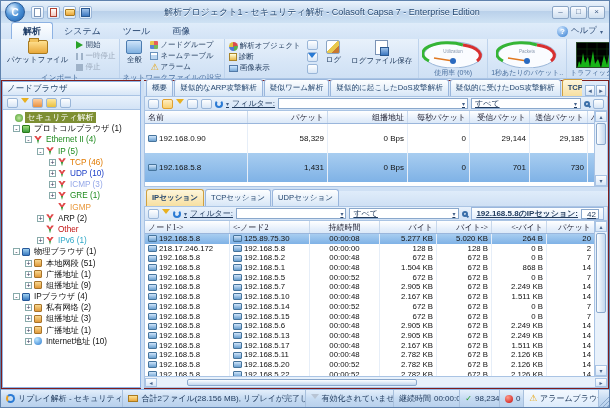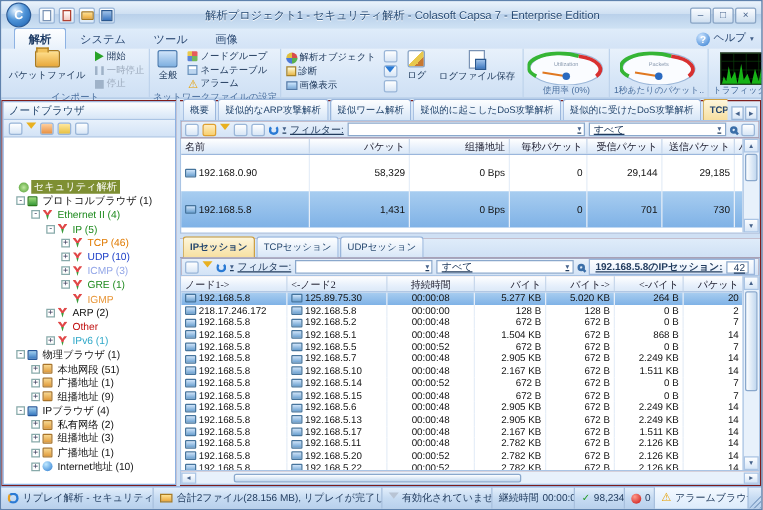--- a/index.html
+++ b/index.html
@@ -54,21 +54,21 @@
   .wcap{height:10px;font-size:7px;color:#4a6f9e;line-height:10px;white-space:nowrap;max-width:72px;overflow:hidden;}
   .trafficbox{width:58px;height:26px;background:#000;position:relative;overflow:hidden;border:1px solid #2a4a2a;}
   
   .main{position:absolute;top:79px;left:0;right:0;bottom:18px;display:flex;background:#7f1d1d;}
   .sidebar{width:139px;display:flex;flex-direction:column;border:1px solid #8db2e3;background:#fff;margin:1px 0 1px 1px;}
   .sb-title{height:14px;background:linear-gradient(#fdfeff,#d7e6f7);border-bottom:1px solid #aac4e4;font-size:8.5px;color:#24466e;padding:1px 4px;}
   .sb-tools{height:14px;background:linear-gradient(#e8f1fb,#d3e3f6);border-bottom:1px solid #aac4e4;display:flex;align-items:center;gap:3px;padding:0 4px;}
   .sbt{width:11px;height:10px;border:1px solid #9ab6d8;border-radius:2px;background:linear-gradient(#fff,#d8e6f6);}
   .tree{flex:1;overflow:hidden;padding-top:2px;}
   .tree-row{height:11.2px;display:flex;align-items:center;gap:2px;font-size:8.2px;color:#111;white-space:nowrap;}
-  .tree-row[data-lv="0"]{padding-left:3px;margin-top:32px;}
+  .tree-row[data-lv="0"]{padding-left:3px;}
   .tree-row[data-lv="1"]{padding-left:10px;}
   .tree-row[data-lv="2"]{padding-left:22px;}
   .tree-row[data-lv="3"]{padding-left:34px;}
   .tree-row[data-lv="4"]{padding-left:46px;}
   .tree-row .sel-label{padding:0 2px;}
   .tree-row.sel .sel-label{background:#7e8f33;color:#fff;}
   .exp{width:7px;height:7px;border:1px solid #8aa;background:#fff;font-size:7px;line-height:5px;text-align:center;color:#335;flex:none;}
   .exp:empty{visibility:hidden;}
   .nodeicon{width:8px;height:8px;flex:none;border-radius:1px;}
   .nodeicon[data-icon="shield"]{background:radial-gradient(#bfe8a0,#4a9a2a);border-radius:50%;}

